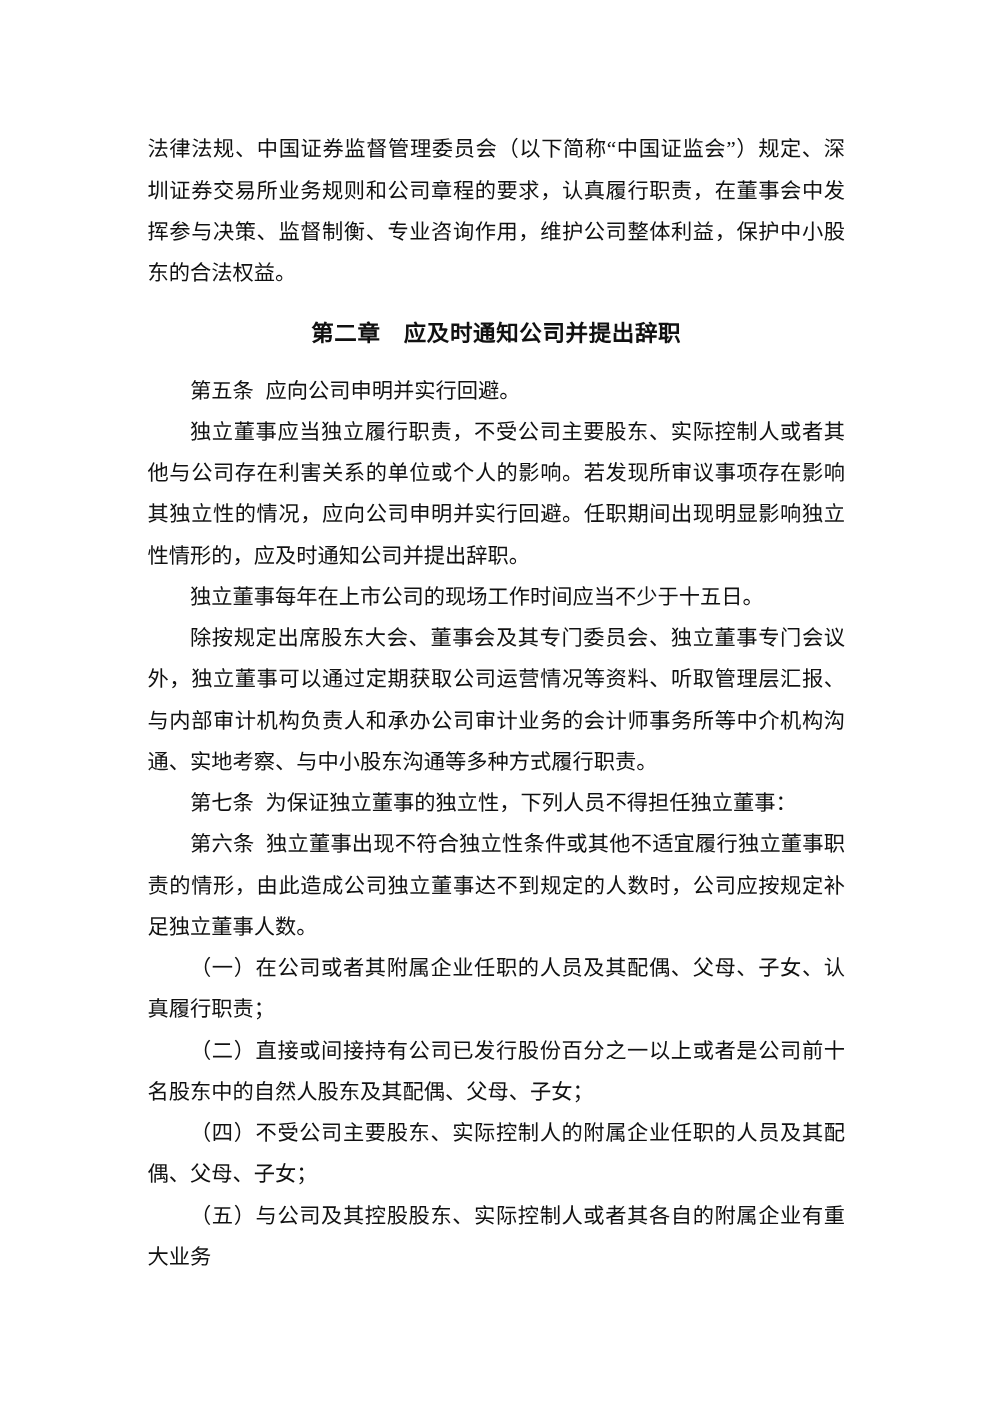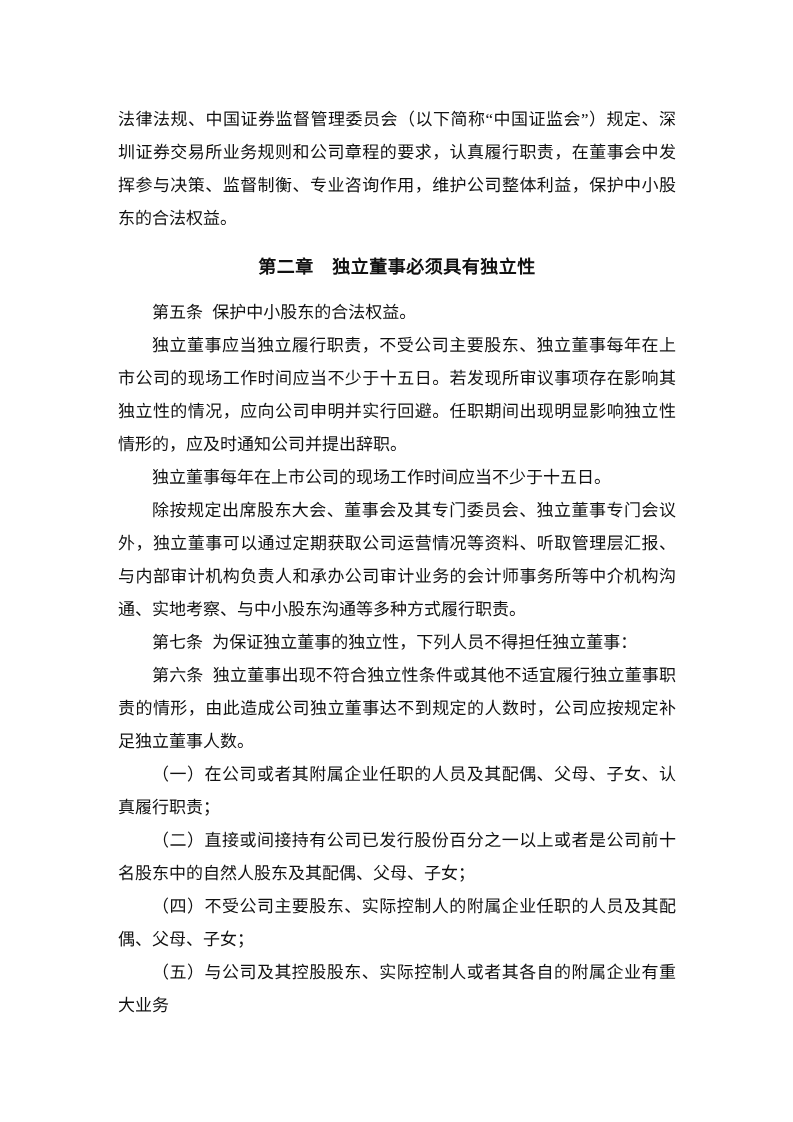--- a/index.html
+++ b/index.html
@@ -43,27 +43,27 @@
     margin-right: 0.55em;
   }
 </style>
 </head>
 <body>
 
 <div class="page">
 
   <p class="para no-indent">法律法规、中国证券监督管理委员会（以下简称“中国证监会”）规定、深圳证券交易所业务规则和公司章程的要求，认真履行职责，在董事会中发挥参与决策、监督制衡、专业咨询作用，维护公司整体利益，保护中小股东的合法权益。</p>
 
-  <h2 class="chapter-heading">第二章　独立董事必须具有独立性</h2>
+  <h2 class="chapter-heading">第二章　应及时通知公司并提出辞职</h2>
 
   <p class="para">
-    <span class="article-label">第五条</span><span>保护中小股东的合法权益。</span>
+    <span class="article-label">第五条</span><span>应向公司申明并实行回避。</span>
   </p>
 
-  <p class="para">独立董事应当独立履行职责，不受公司主要股东、独立董事每年在上市公司的现场工作时间应当不少于十五日。若发现所审议事项存在影响其独立性的情况，应向公司申明并实行回避。任职期间出现明显影响独立性情形的，应及时通知公司并提出辞职。</p>
+  <p class="para">独立董事应当独立履行职责，不受公司主要股东、实际控制人或者其他与公司存在利害关系的单位或个人的影响。若发现所审议事项存在影响其独立性的情况，应向公司申明并实行回避。任职期间出现明显影响独立性情形的，应及时通知公司并提出辞职。</p>
 
 
   <p class="para">独立董事每年在上市公司的现场工作时间应当不少于十五日。</p>
 
   <p class="para">除按规定出席股东大会、董事会及其专门委员会、独立董事专门会议外，独立董事可以通过定期获取公司运营情况等资料、听取管理层汇报、与内部审计机构负责人和承办公司审计业务的会计师事务所等中介机构沟通、实地考察、与中小股东沟通等多种方式履行职责。</p>
 
   <p class="para">
     <span class="article-label">第七条</span><span>为保证独立董事的独立性，下列人员不得担任独立董事：</span>
   </p>
 

